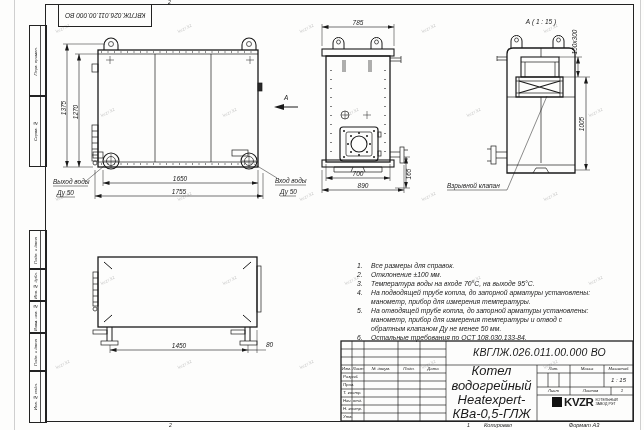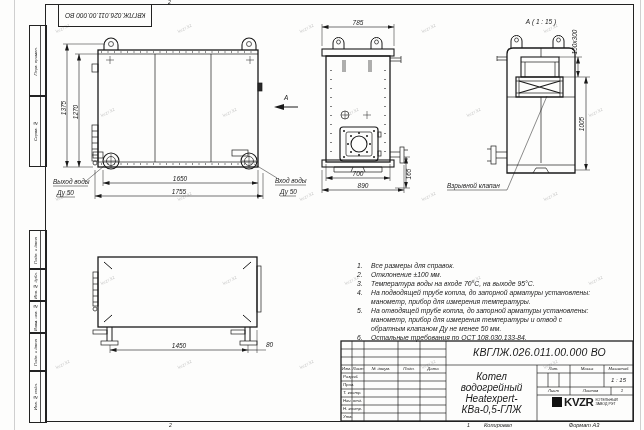--- a/index.html
+++ b/index.html
@@ -17,21 +17,21 @@
   .mbox span{writing-mode:vertical-rl;transform:rotate(180deg);white-space:nowrap;padding-left:5px;}
   .notes{position:absolute;left:353px;top:262px;width:244px;font-size:6.8px;font-style:italic;line-height:1.32;}
   .note{display:flex;}
   .note .n{flex:none;width:14px;padding-left:4px;}
   .note .t{flex:1;}
   .tbtxt{position:absolute;display:flex;align-items:center;justify-content:center;
          font-style:italic;text-align:center;line-height:1.1;}
   .sm{font-size:4.3px;}
   .rowlbl{justify-content:flex-start;padding-left:2px;}
   .docnum{font-size:10.5px;letter-spacing:.2px;}
-  .pname{flex-direction:column;font-size:10px;}
+  .pname{flex-direction:column;font-size:13px;}
   .logocell{gap:2px;}
   .logobox{width:10px;height:10px;background:#111;}
   .logotxt{font-weight:900;font-size:11.5px;font-style:normal;letter-spacing:-0.5px;}
   .companytxt{display:flex;flex-direction:column;font-size:3.6px;font-style:normal;text-align:left;line-height:1.15;}
   .foot{position:absolute;font-size:5.6px;font-style:italic;text-align:center;}
   .fold{position:absolute;font-size:5.2px;font-style:italic;}
   .wm{position:absolute;font-size:5px;color:#9a9a9a;opacity:.5;transform:rotate(-28deg);
       pointer-events:none;white-space:nowrap;}
   svg{position:absolute;left:0;top:0;}
   svg text{font-family:"Liberation Sans",sans-serif;font-style:italic;font-size:6.5px;fill:#1a1a1a;}

